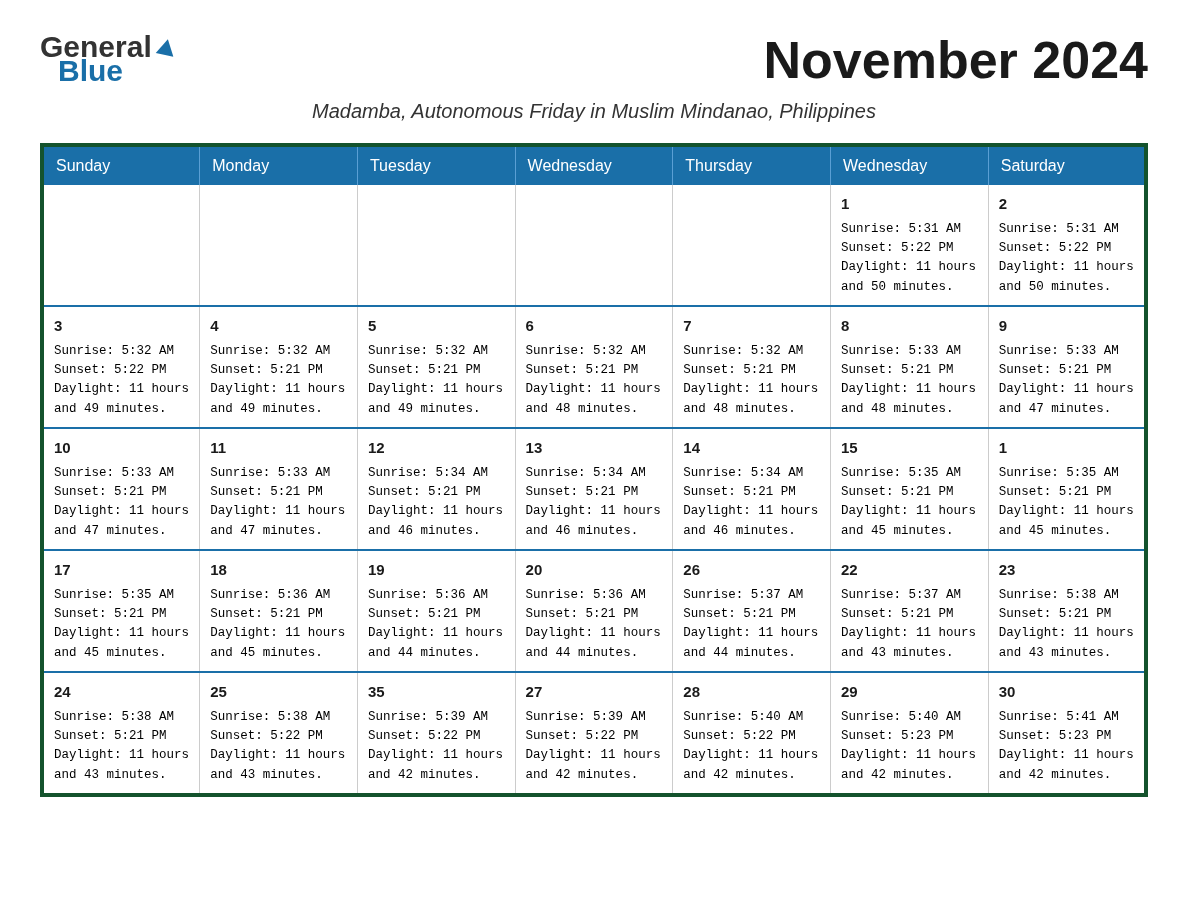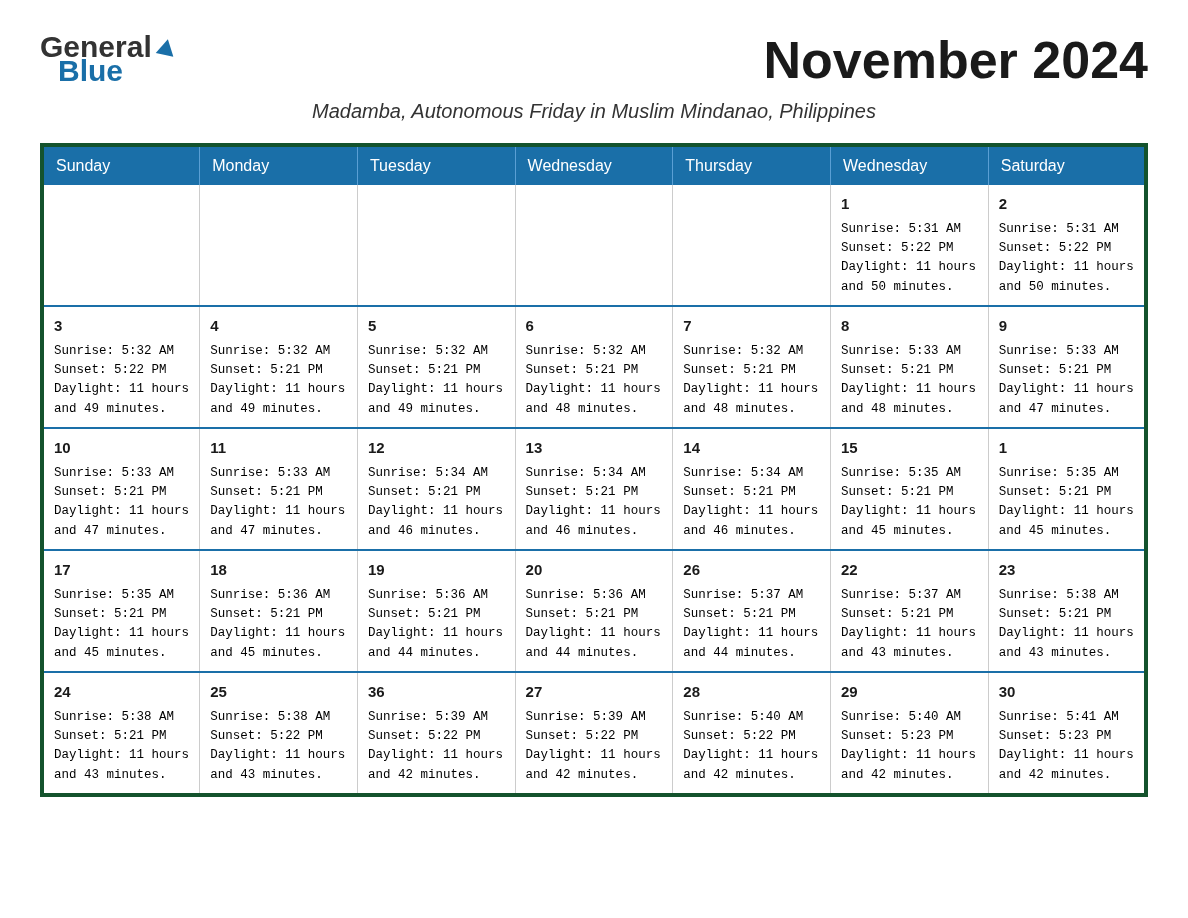--- a/index.html
+++ b/index.html
@@ -222,21 +222,21 @@
       <tr>
         <td>
           <span class="day-number">24</span>
           <div class="day-info">Sunrise: 5:38 AM<br>Sunset: 5:21 PM<br>Daylight: 11 hours and 43 minutes.</div>
         </td>
         <td>
           <span class="day-number">25</span>
           <div class="day-info">Sunrise: 5:38 AM<br>Sunset: 5:22 PM<br>Daylight: 11 hours and 43 minutes.</div>
         </td>
         <td>
-          <span class="day-number">36</span>
+          <span class="day-number">35</span>
           <div class="day-info">Sunrise: 5:39 AM<br>Sunset: 5:22 PM<br>Daylight: 11 hours and 42 minutes.</div>
         </td>
         <td>
           <span class="day-number">27</span>
           <div class="day-info">Sunrise: 5:39 AM<br>Sunset: 5:22 PM<br>Daylight: 11 hours and 42 minutes.</div>
         </td>
         <td>
           <span class="day-number">28</span>
           <div class="day-info">Sunrise: 5:40 AM<br>Sunset: 5:22 PM<br>Daylight: 11 hours and 42 minutes.</div>
         </td>

